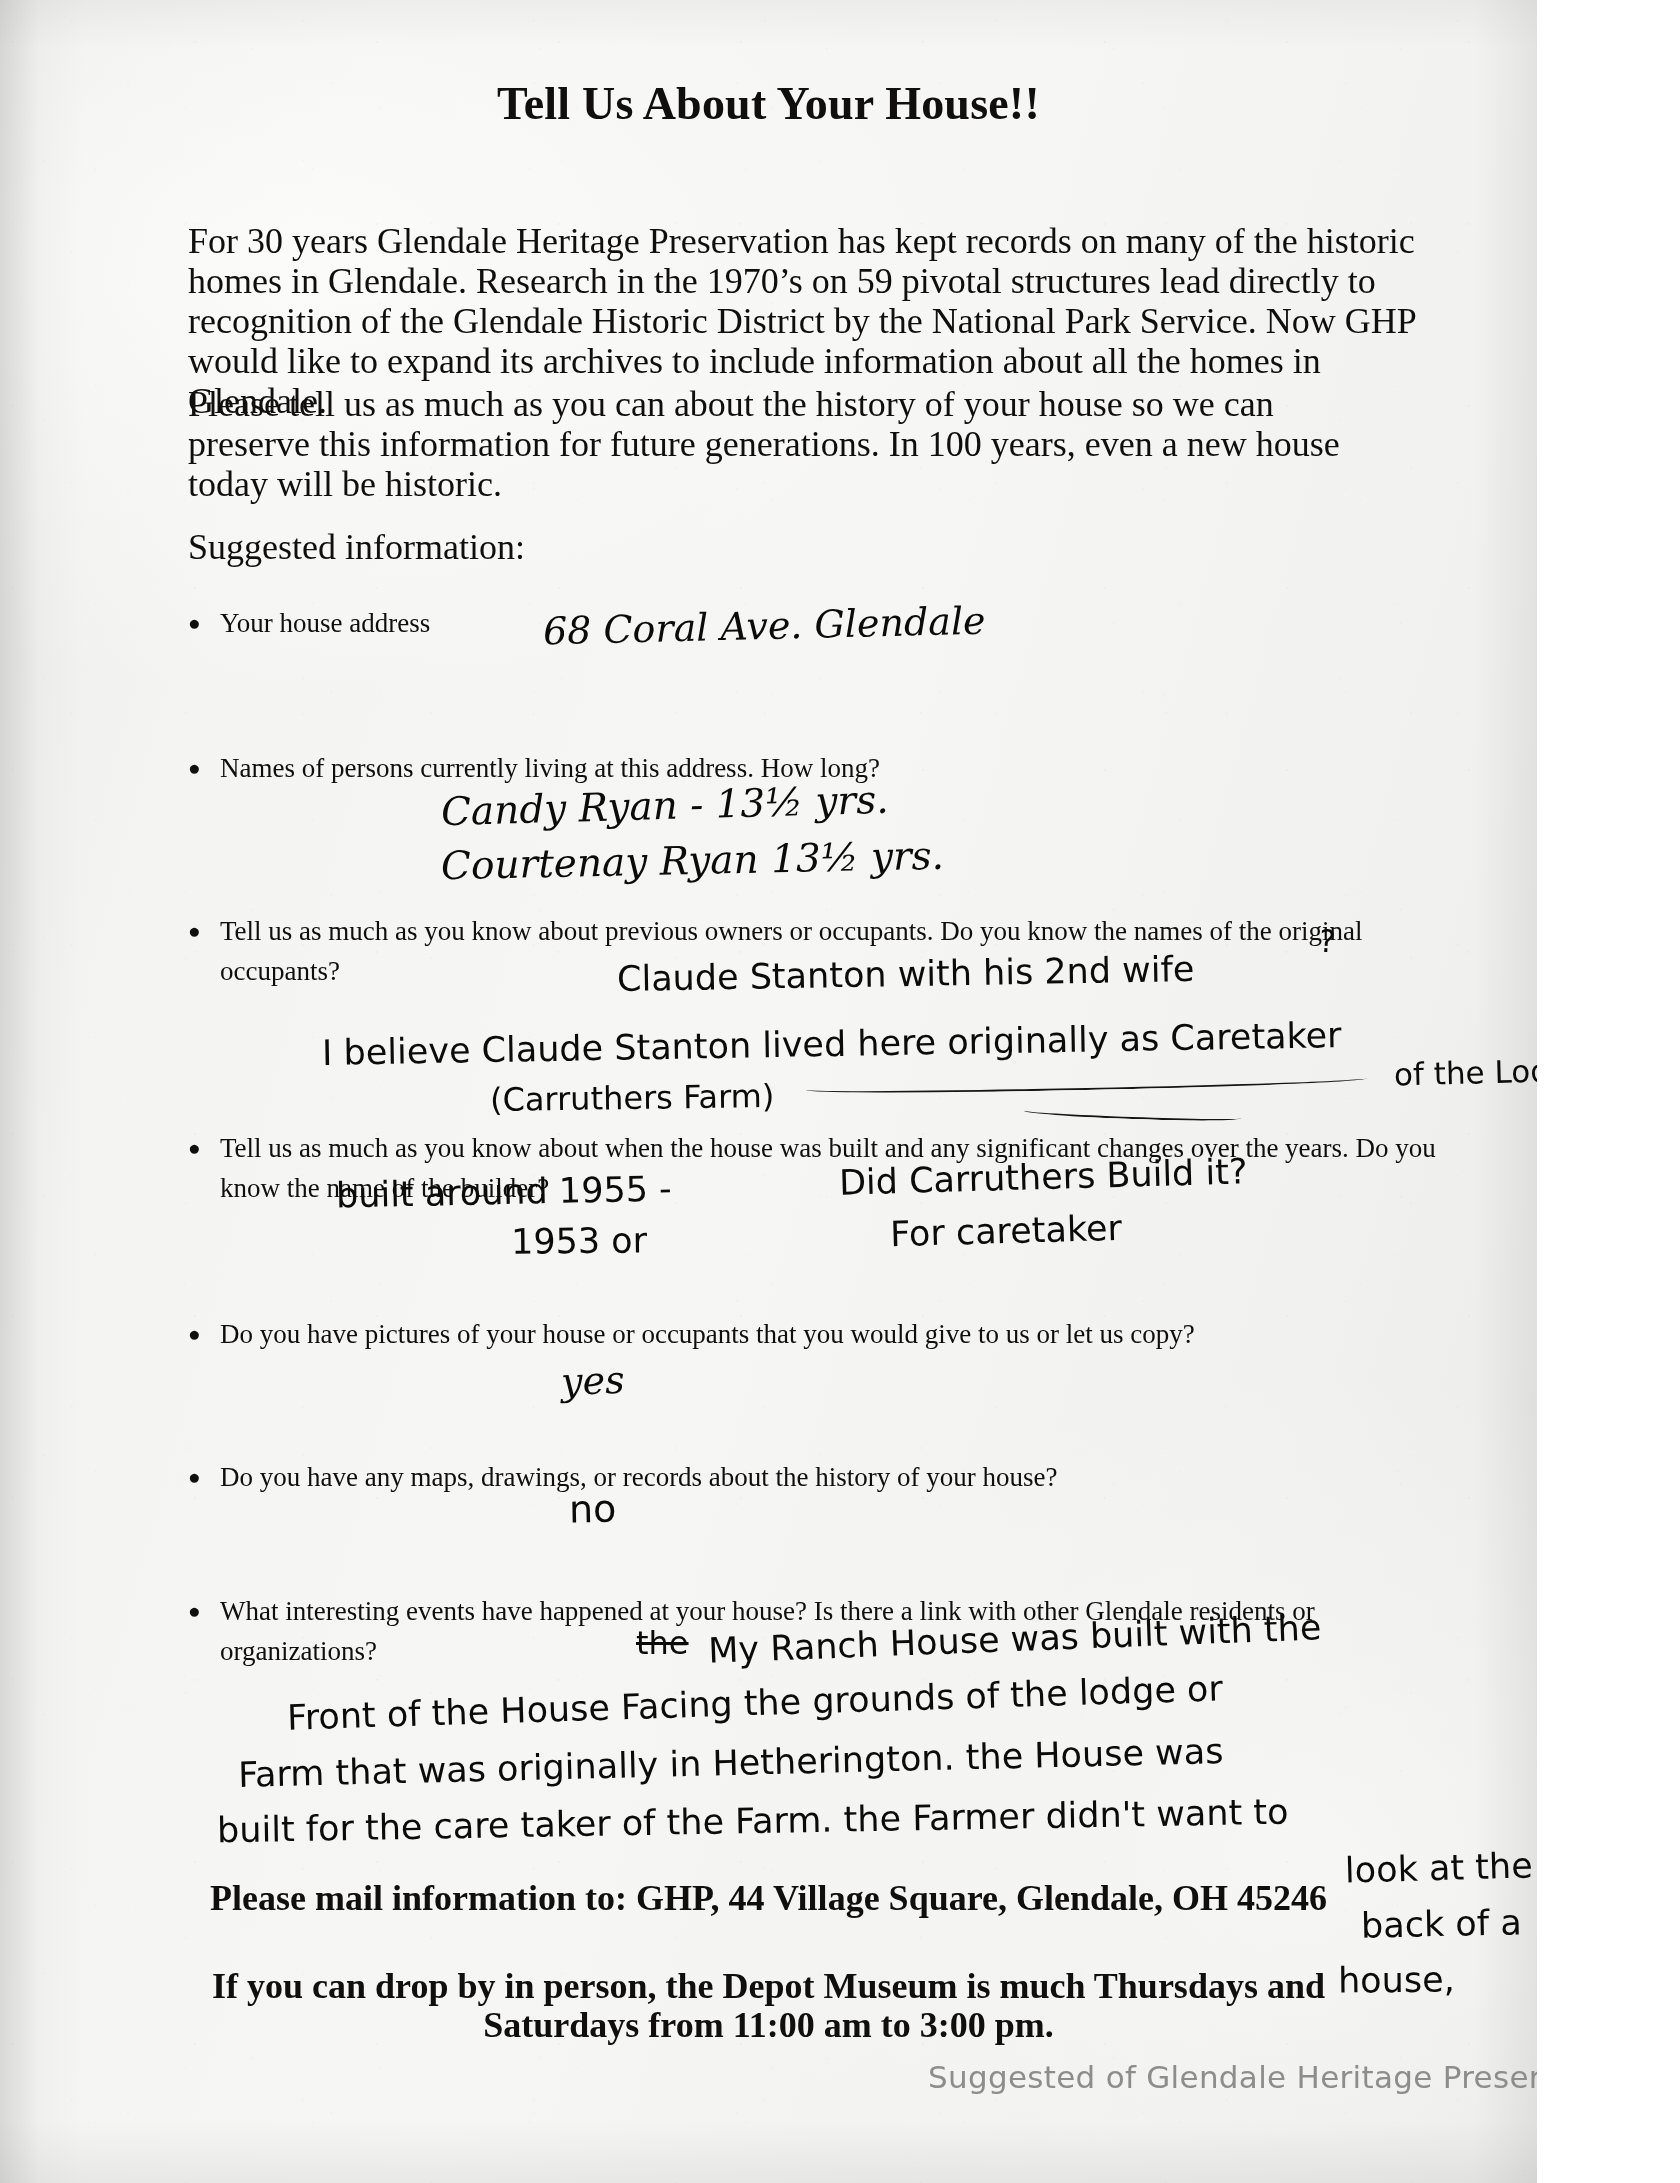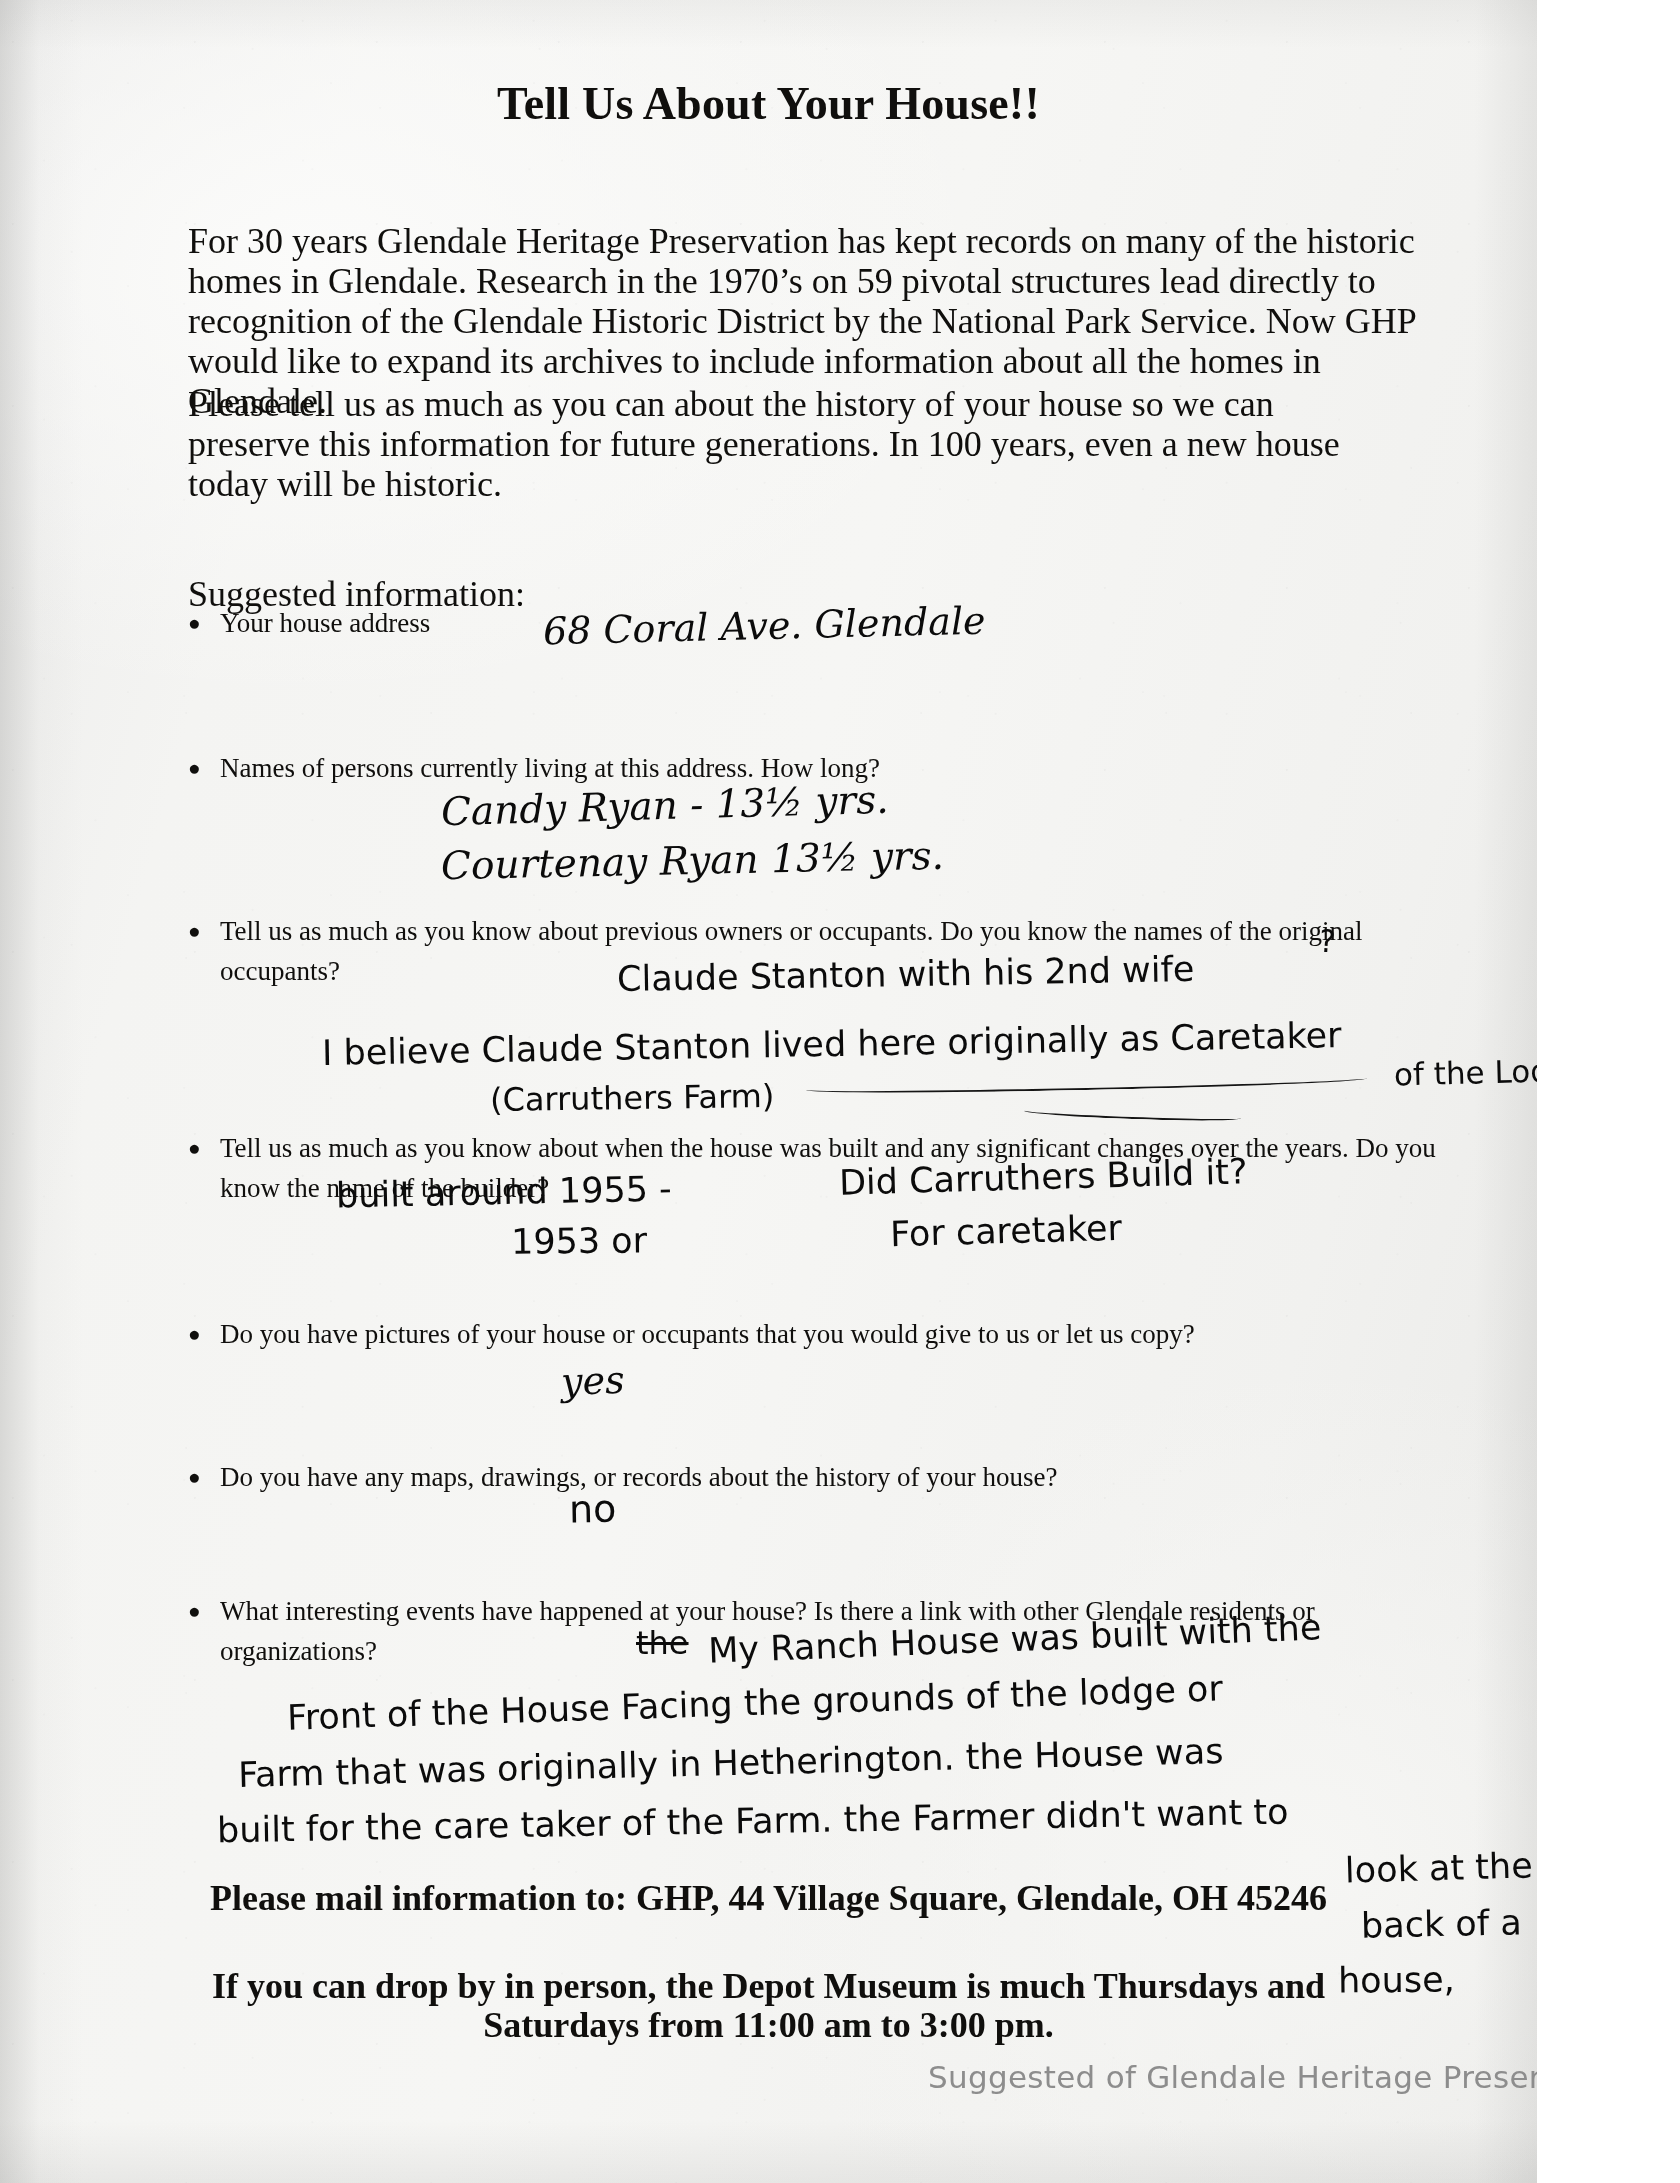--- a/index.html
+++ b/index.html
@@ -60,21 +60,21 @@
     letter-spacing: 0.2px;
   }
 
   .para {
     font-size: 36px;
     line-height: 40px;
     text-align: left;
   }
   .p1 { left: 188px; top: 221px; width: 1247px; }
   .p2 { left: 188px; top: 384px; width: 1191px; }
-  .p3 { left: 188px; top: 527px; width: 631px; margin-top: 47px; }
+  .p3 { left: 188px; top: 527px; width: 631px; }
 
   .bullet-row {
     display: flex;
     align-items: flex-start;
     font-size: 27px;
     line-height: 40px;
   }
   .bullet-dot {
     width: 32px;
     flex: 0 0 32px;

